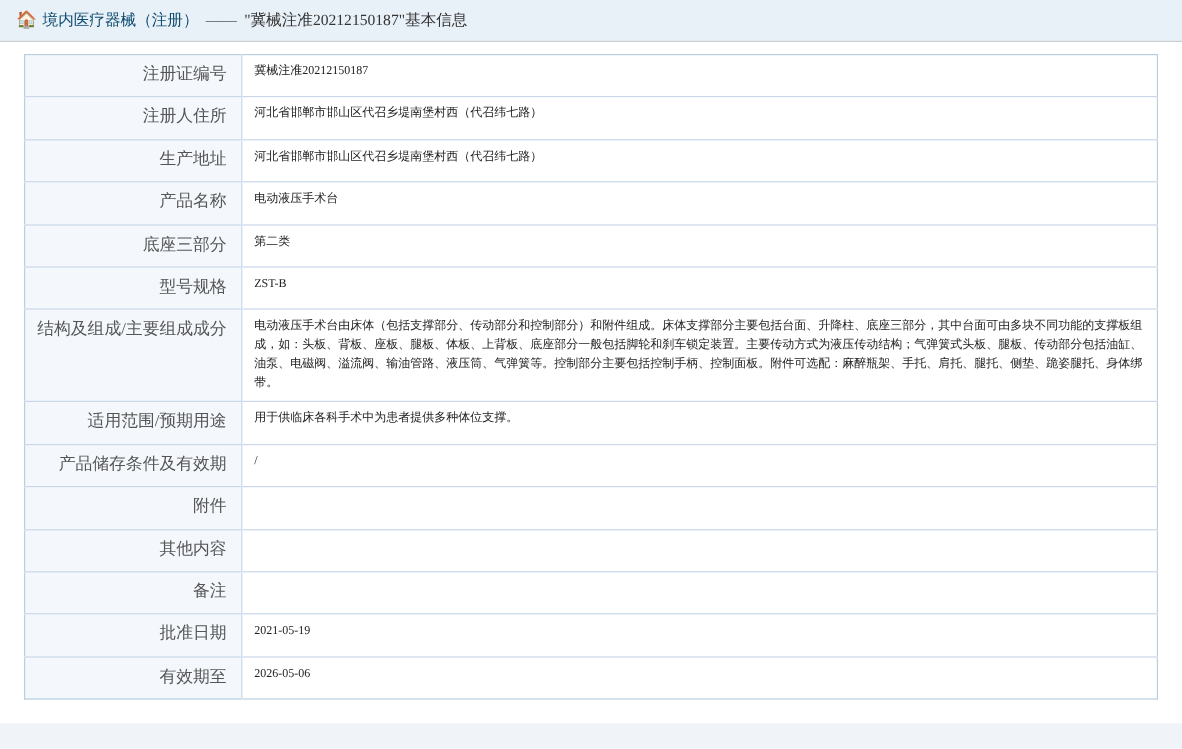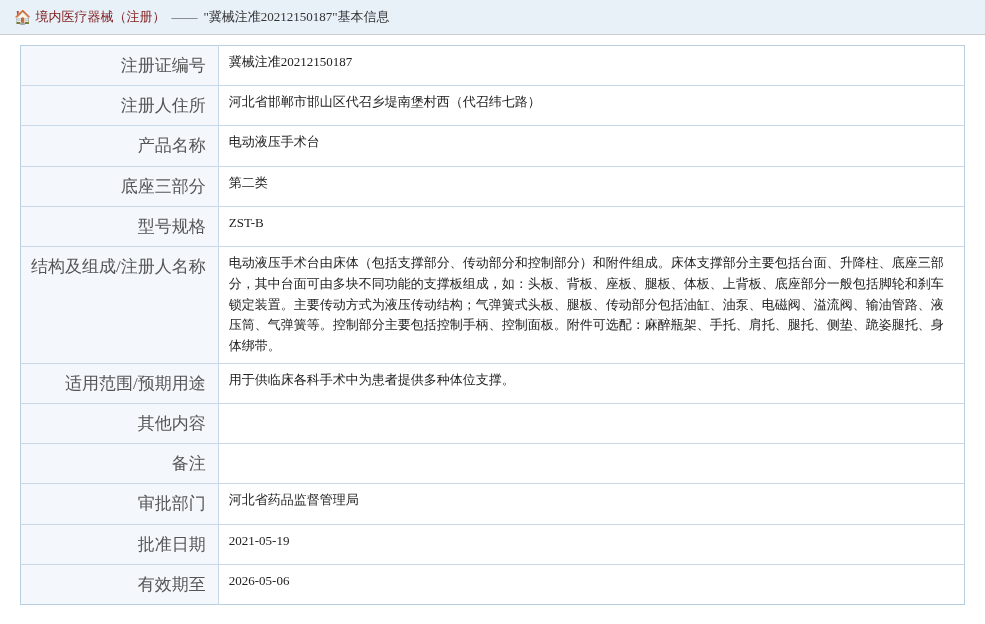--- a/index.html
+++ b/index.html
@@ -26,21 +26,21 @@
     }
     .page-header .icon-home {
       color: #555;
       font-size: 14px;
     }
     .page-header .separator {
       color: #555;
       margin: 0 2px;
     }
     .page-header a {
-      color: #7f1d1d;
+      color: #0c4a6e;
       text-decoration: none;
     }
     .content-area {
       padding: 10px 20px 20px 20px;
     }
     .info-table {
       width: 100%;
       border-collapse: collapse;
       border: 1px solid #b8cfe0;
     }
@@ -55,27 +55,27 @@
       vertical-align: top;
       line-height: 1.6;
     }
     .info-table td.label {
       width: 160px;
       text-align: right;
       color: #555;
       background: #f4f8fc;
       border-right: 1px solid #c8d8e8;
       white-space: nowrap;
-      font-size: 17px;
+      font-size: 14px;
       padding-right: 12px;
     }
     .info-table td.value {
       color: #222;
       background: #fff;
-      font-size: 13px;
+      font-size: 10px;
     }
   </style>
 </head>
 <body>
 
 <div class="page-container">
 
   <div class="page-header">
     <span class="icon-home">🏠</span>
     <a href="#">境内医疗器械（注册）</a>
@@ -88,50 +88,58 @@
       <tbody id="table-body">
       <tr>
             <td class="label">注册证编号</td>
             <td class="value">冀械注准20212150187</td>
           </tr>
           <tr>
             <td class="label">注册人住所</td>
             <td class="value">河北省邯郸市邯山区代召乡堤南堡村西（代召纬七路）</td>
           </tr>
           <tr>
+            <td class="label">生产地址</td>
+            <td class="value">河北省邯郸市邯山区代召乡堤南堡村西（代召纬七路）</td>
+          </tr>
+          <tr>
             <td class="label">产品名称</td>
             <td class="value">电动液压手术台</td>
           </tr>
           <tr>
             <td class="label">底座三部分</td>
             <td class="value">第二类</td>
           </tr>
           <tr>
             <td class="label">型号规格</td>
             <td class="value">ZST-B</td>
           </tr>
           <tr>
-            <td class="label">结构及组成/注册人名称</td>
+            <td class="label">结构及组成/主要组成成分</td>
             <td class="value">电动液压手术台由床体（包括支撑部分、传动部分和控制部分）和附件组成。床体支撑部分主要包括台面、升降柱、底座三部分，其中台面可由多块不同功能的支撑板组成，如：头板、背板、座板、腿板、体板、上背板、底座部分一般包括脚轮和刹车锁定装置。主要传动方式为液压传动结构；气弹簧式头板、腿板、传动部分包括油缸、油泵、电磁阀、溢流阀、输油管路、液压筒、气弹簧等。控制部分主要包括控制手柄、控制面板。附件可选配：麻醉瓶架、手托、肩托、腿托、侧垫、跪姿腿托、身体绑带。</td>
           </tr>
           <tr>
             <td class="label">适用范围/预期用途</td>
             <td class="value">用于供临床各科手术中为患者提供多种体位支撑。</td>
+          </tr>
+          <tr>
+            <td class="label">产品储存条件及有效期</td>
+            <td class="value">/</td>
+          </tr>
+          <tr>
+            <td class="label">附件</td>
+            <td class="value"></td>
           </tr>
           <tr>
             <td class="label">其他内容</td>
             <td class="value"></td>
           </tr>
           <tr>
             <td class="label">备注</td>
             <td class="value"></td>
-          </tr>
-          <tr>
-            <td class="label">审批部门</td>
-            <td class="value">河北省药品监督管理局</td>
           </tr>
           <tr>
             <td class="label">批准日期</td>
             <td class="value">2021-05-19</td>
           </tr>
           <tr>
             <td class="label">有效期至</td>
             <td class="value">2026-05-06</td>
           </tr>
         </tbody>

